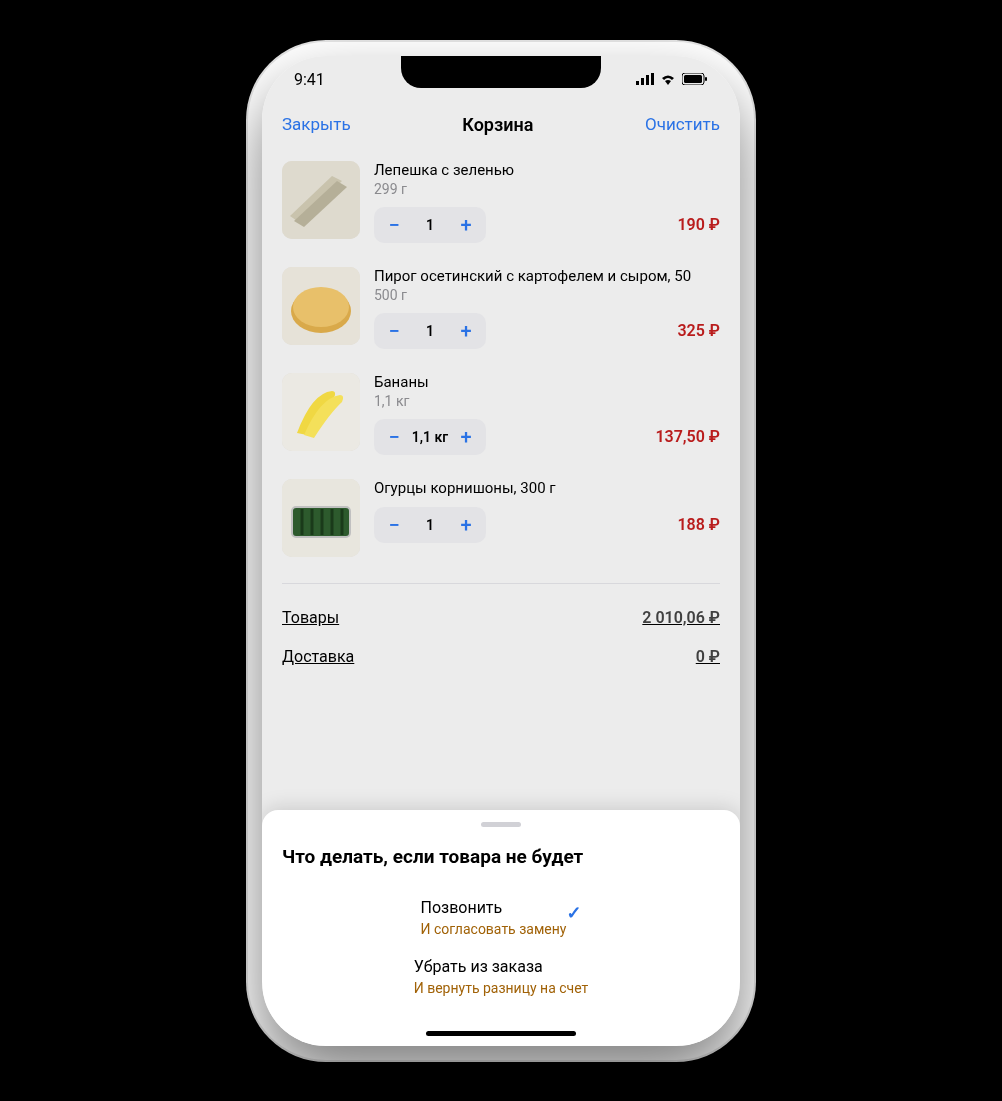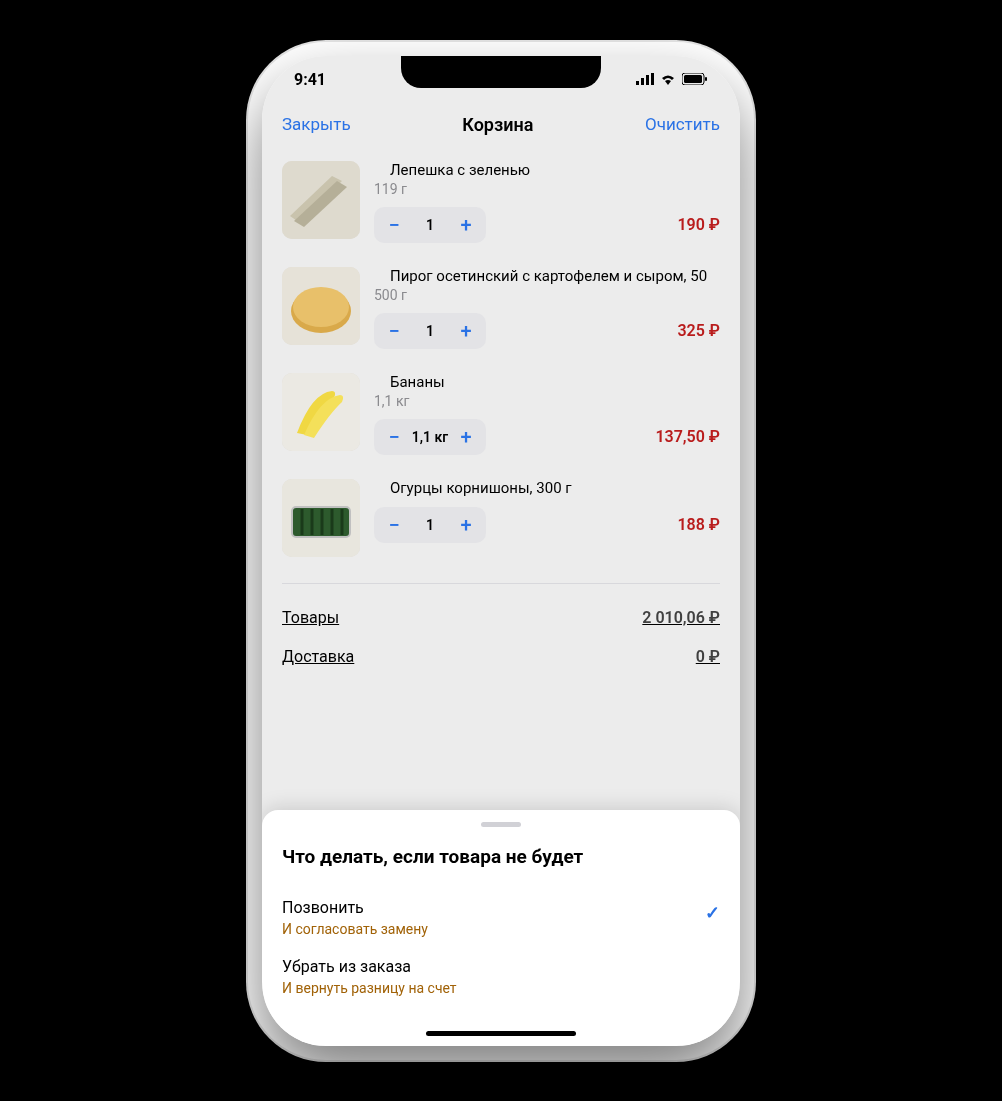--- a/index.html
+++ b/index.html
@@ -28,21 +28,21 @@
     border-radius: 64px;
     overflow: hidden;
   }
   .status-bar {
     height: 48px;
     display: flex;
     justify-content: space-between;
     align-items: center;
     padding: 0 32px;
     font-size: 16px;
-    font-weight: 700;
+    font-weight: 400;
   }
   .status-right { display:flex; gap:6px; align-items:center; }
   .notch {
     position: absolute;
     top: 0; left: 50%;
     transform: translateX(-50%);
     width: 200px; height: 32px;
     background: #000;
     border-bottom-left-radius: 20px;
     border-bottom-right-radius: 20px;
@@ -64,21 +64,21 @@
   }
   .thumb {
     width:78px; height:78px;
     border-radius:10px;
     flex-shrink:0;
     background:#e0dcd4;
     position:relative;
     overflow:hidden;
   }
   .item-info { flex:1; min-width:0; display:flex; flex-direction:column; }
-  .item-name { font-size:15px; color:#000; white-space:nowrap; overflow:hidden; text-overflow:ellipsis;margin-left:16px; }
+  .item-name { font-size:15px; color:#000; white-space:nowrap; overflow:hidden; text-overflow:ellipsis; }
   .item-weight { font-size:14px; color:#8a8a8e; margin-top:2px; }
   .item-row2 { display:flex; justify-content:space-between; align-items:center; margin-top:10px; }
   .stepper {
     display:flex; align-items:center;
     background:#e3e3e6;
     border-radius:10px;
     height:36px;
     padding:0 4px;
   }
   .step-btn {
@@ -103,21 +103,21 @@
     box-shadow: 0 -2px 20px rgba(0,0,0,0.15);
     z-index:10;
   }
   .sheet-handle {
     width:40px; height:5px;
     background:#d1d1d6;
     border-radius:3px;
     margin:0 auto 18px auto;
   }
   .sheet-title { font-size:19px; font-weight:700; color:#000; margin-bottom:20px; }
-  .option { display:flex; justify-content:space-between; align-items:flex-start; padding:10px 0; }
+  .option { display:flex; justify-content:center; align-items:flex-start; padding:10px 0; }
   .option-text { display:flex; flex-direction:column; gap:4px; }
   .option-title { font-size:16px; color:#000; }
   .option-sub { font-size:14px; color:#a16207; }
   .check { color:#2a72e5; font-size:18px; font-weight:700; margin-top:4px; }
   .home-indicator {
     position:absolute;
     bottom:10px; left:50%;
     transform:translateX(-50%);
     width:150px; height:5px;
     background:#000;
@@ -165,21 +165,21 @@
       <div class="cart-item">
         <div class="thumb">
           <svg viewBox="0 0 78 78">
               <rect width="78" height="78" fill="#dedace"></rect>
               <polygon points="8,55 50,15 60,20 18,62" fill="#c9c3ad"></polygon>
               <polygon points="12,60 55,20 65,26 22,66" fill="#b5af98"></polygon>
             </svg>
         </div>
         <div class="item-info">
           <span class="item-name">Лепешка с зеленью</span>
-          <span class="item-weight">119 г</span>
+          <span class="item-weight">299 г</span>
           <div class="item-row2">
             <div class="stepper">
               <span class="step-btn">−</span>
               <span class="step-val">1</span>
               <span class="step-btn">+</span>
             </div>
             <span class="price">190 ₽</span>
           </div>
         </div>
       </div>

